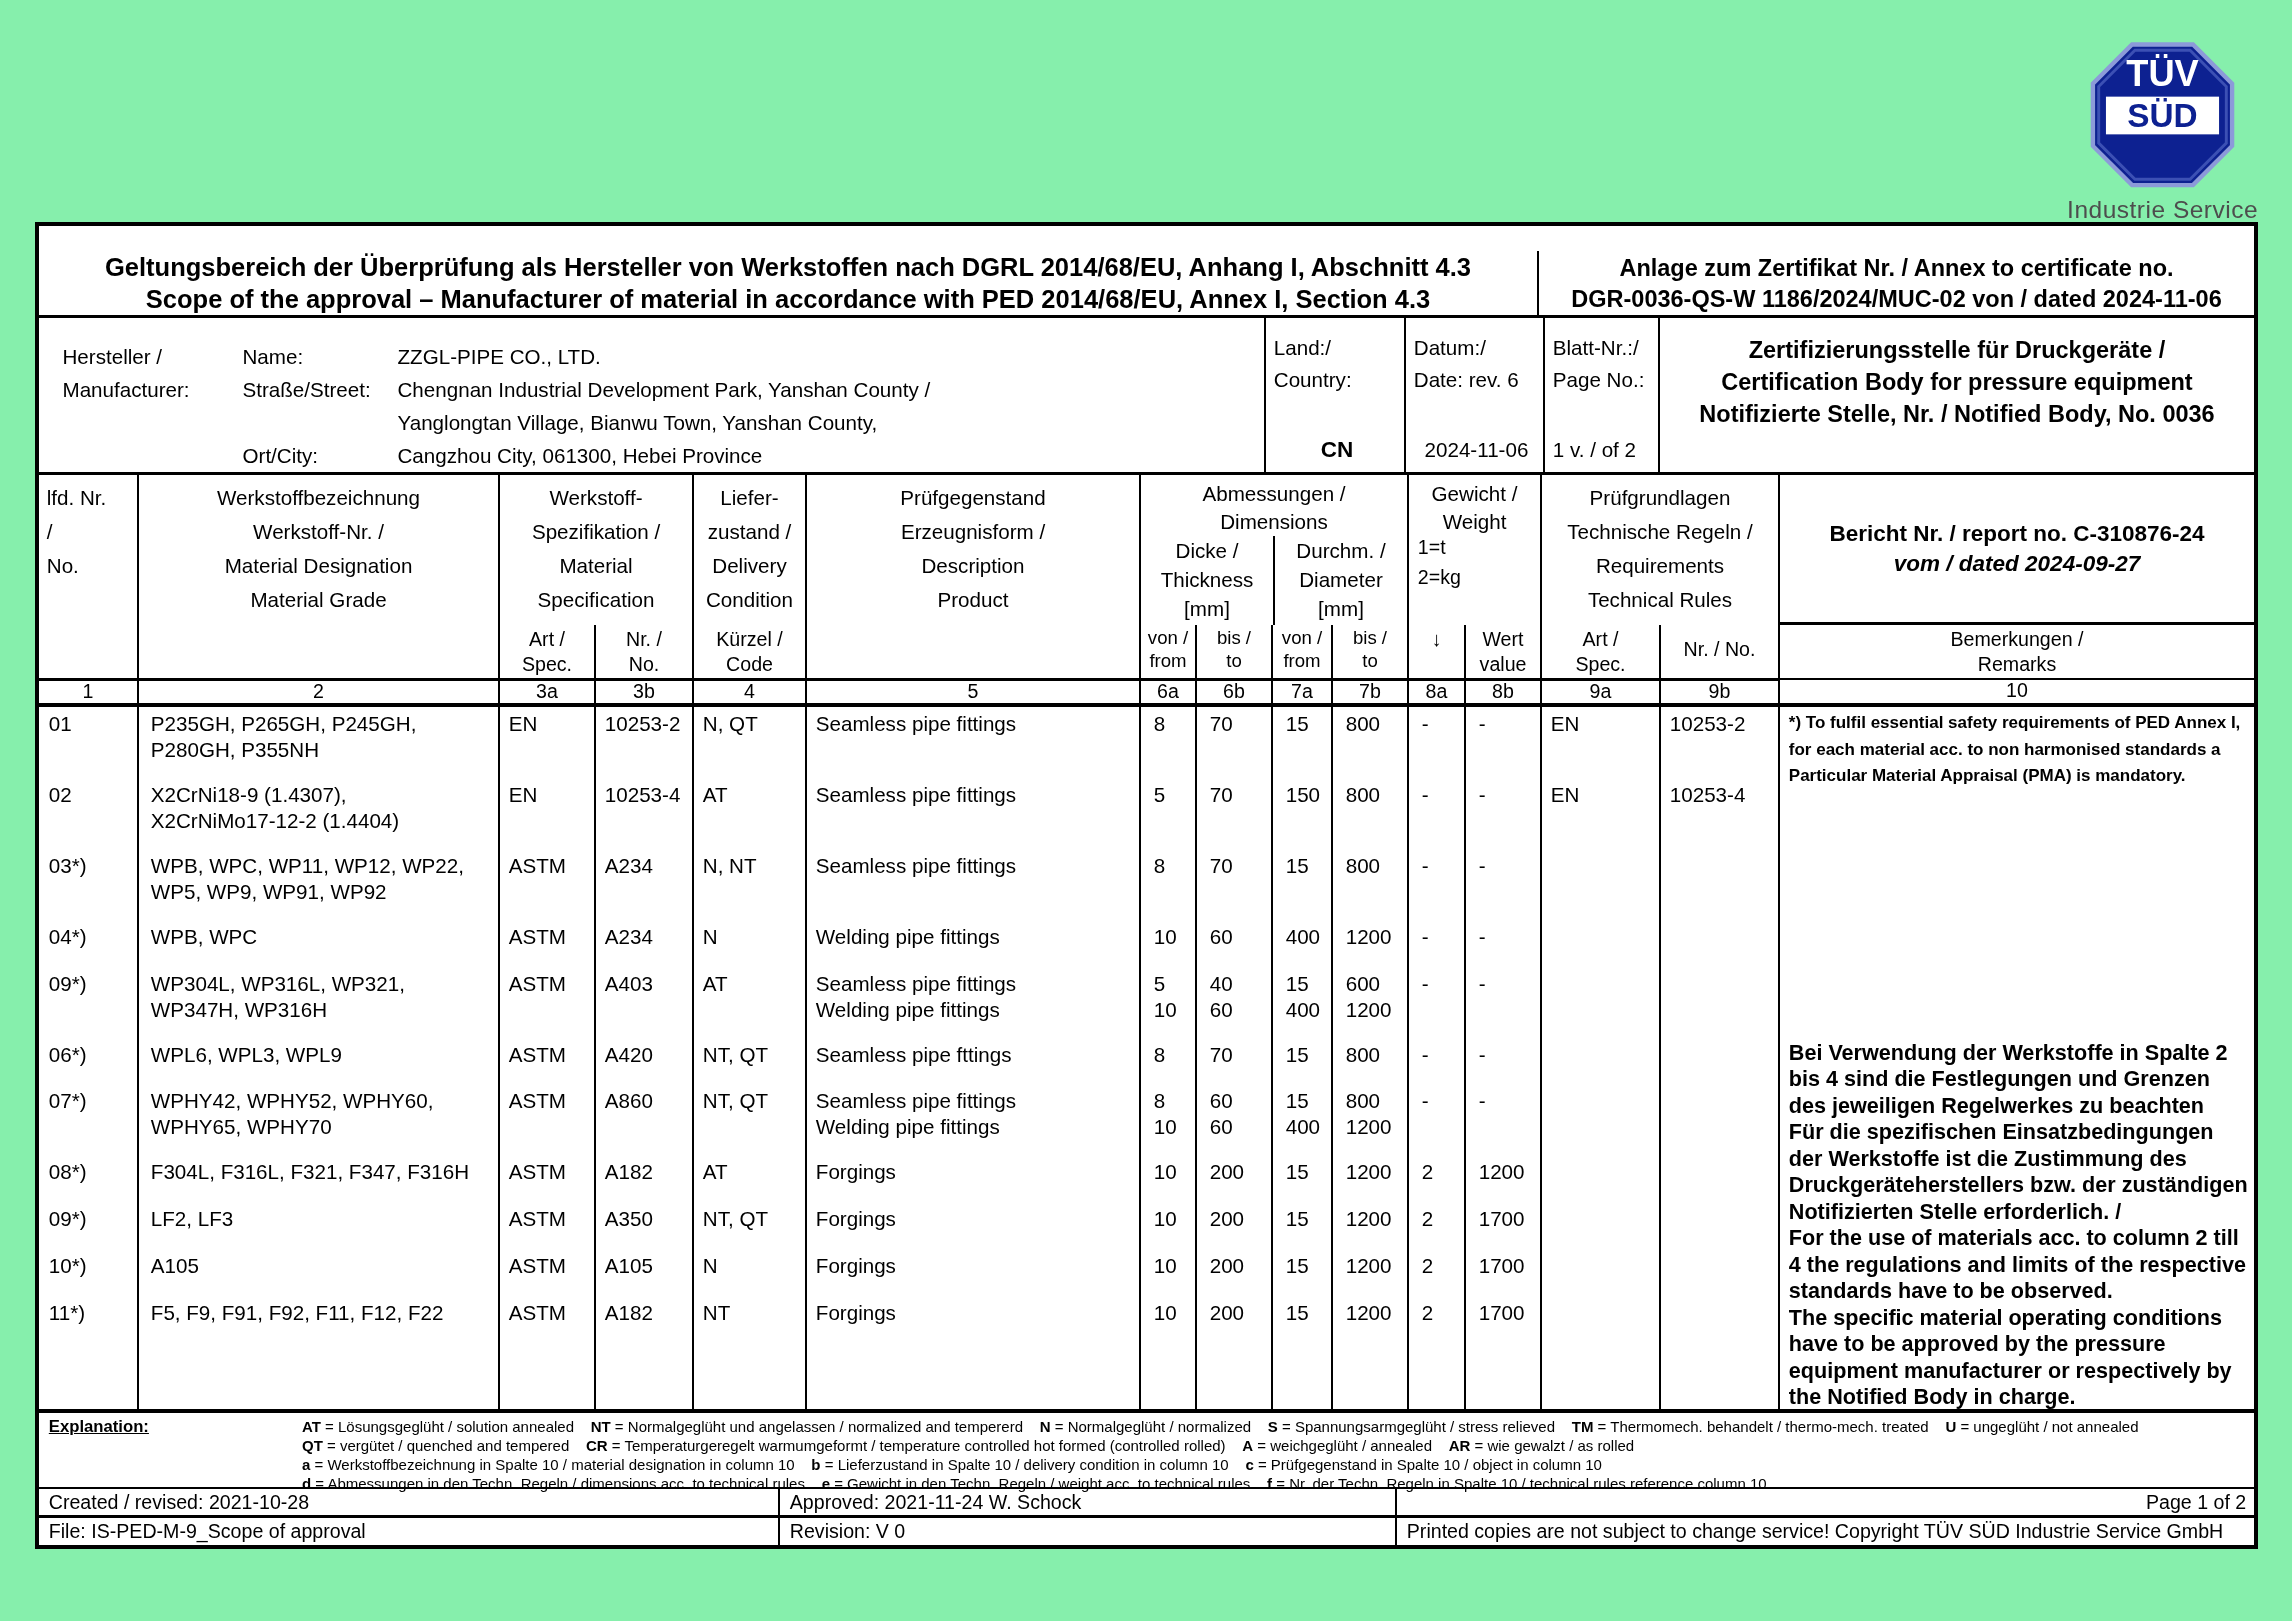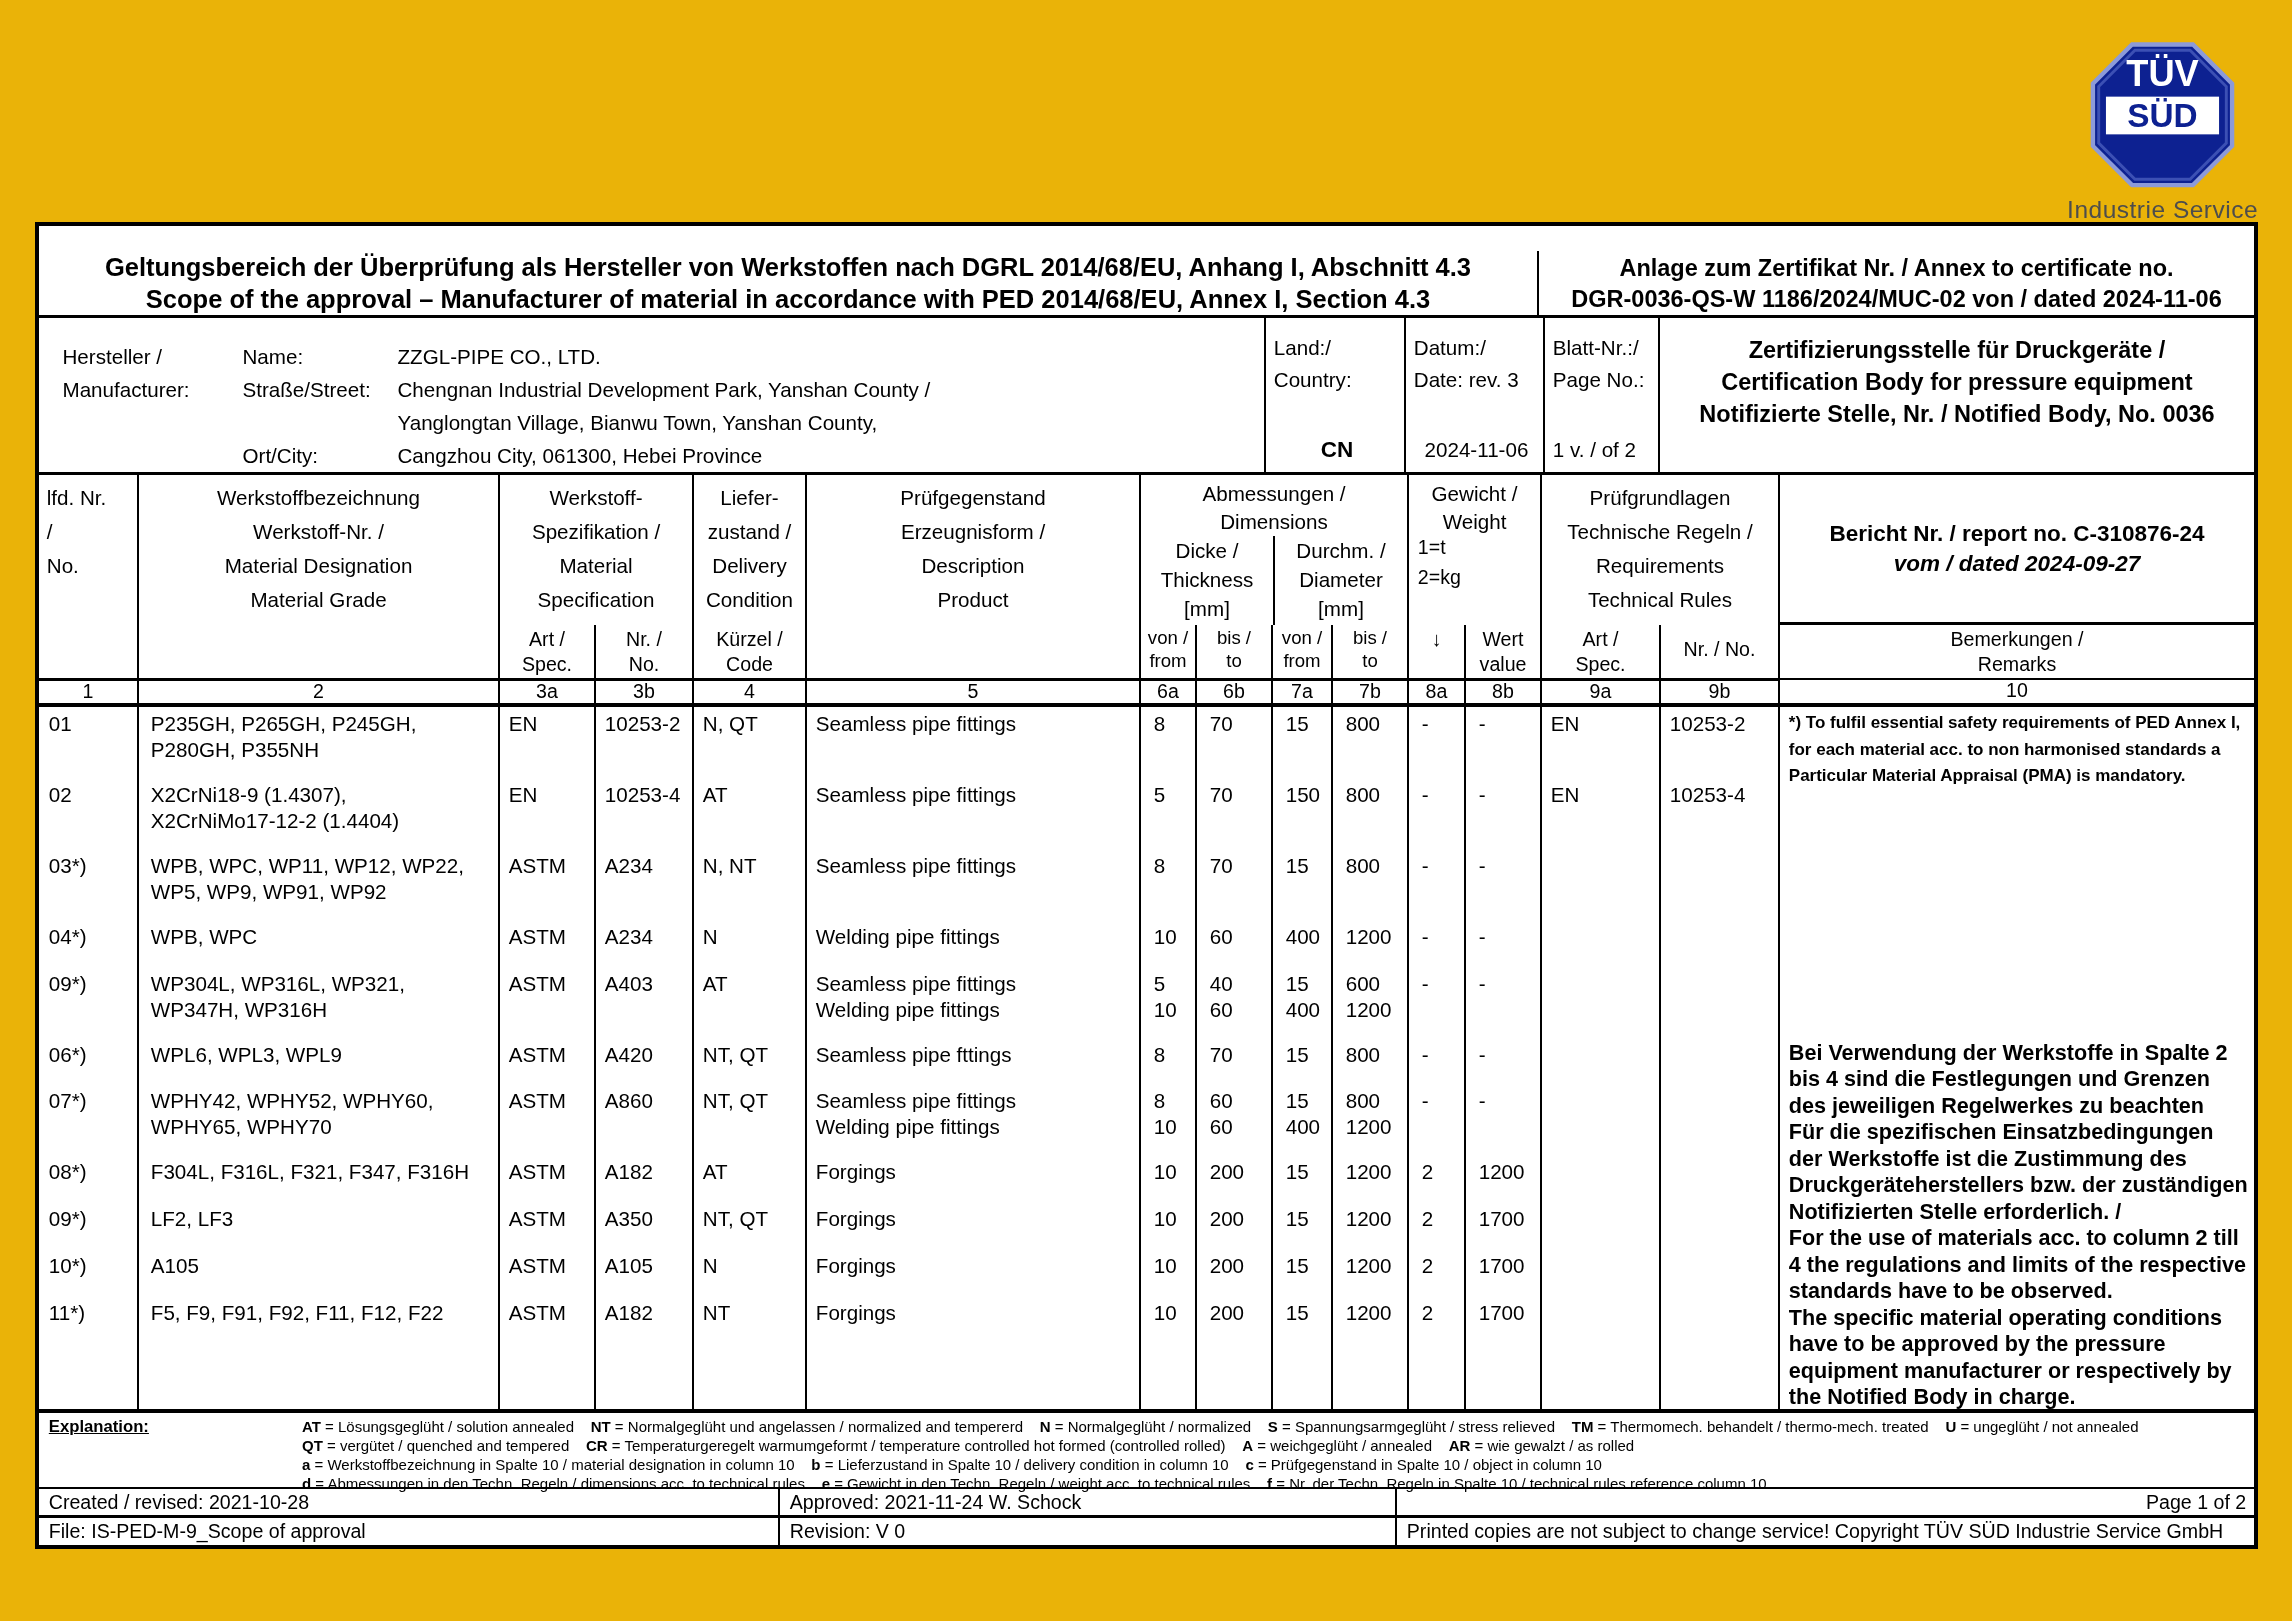--- a/index.html
+++ b/index.html
@@ -2,21 +2,21 @@
 <html><head>
 <meta charset="utf-8">
 <style>
   * { box-sizing: border-box; margin: 0; padding: 0; }
   html,body { background:#ffffff; }
   body {
     width: 2293px; height: 1621px;
     font-family: "Liberation Sans", "DejaVu Sans", sans-serif;
     color:#000; position: relative; overflow: hidden;
   }
-  .page { position:absolute; inset:0; background:#eab308; }
+  .page { position:absolute; inset:0; background:#86efac; }
 
   
   .logo-block { position:absolute; top:41px; right:27.4px; width:206px; text-align:center; }
   .logo-block svg { display:block; margin:0 auto; }
   .logo-sub { margin-top:5.9px; font-size:24.5px; color:#4d4d4d; letter-spacing:0.5px; }
 
   
   .doc {
     position:absolute; left:35px; top:222px; width:2223px;
     border:4.9px solid #000; background:#fff;
@@ -173,21 +173,21 @@
           <div>Cangzhou City, 061300, Hebei Province</div>
         </div>
       </div>
       <div class="manu-cell cell-land">
         <div class="lbl pre">Land:/
 Country:</div>
         <div class="val">CN</div>
       </div>
       <div class="manu-cell cell-datum">
         <div class="lbl pre">Datum:/
-Date: rev. 3</div>
+Date: rev. 6</div>
         <div class="val">2024-11-06</div>
       </div>
       <div class="manu-cell cell-blatt">
         <div class="lbl pre">Blatt-Nr.:/
 Page No.:</div>
         <div class="val">1 v. / of 2</div>
       </div>
       <div class="manu-cert pre">Zertifizierungsstelle für Druckgeräte /
 Certification Body for pressure equipment
 Notifizierte Stelle, Nr. / Notified Body, No. 0036</div>

